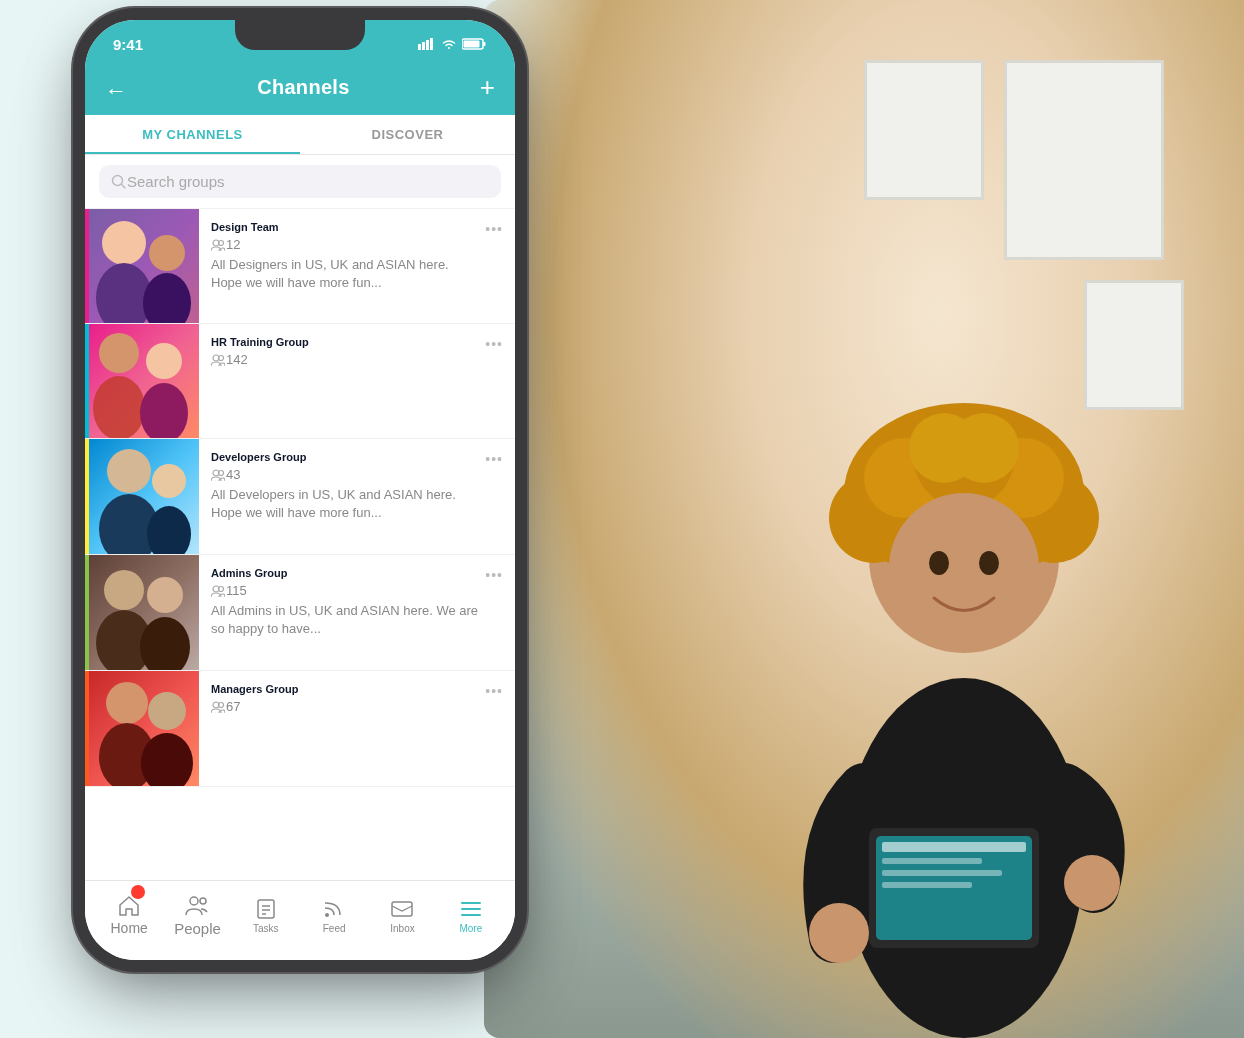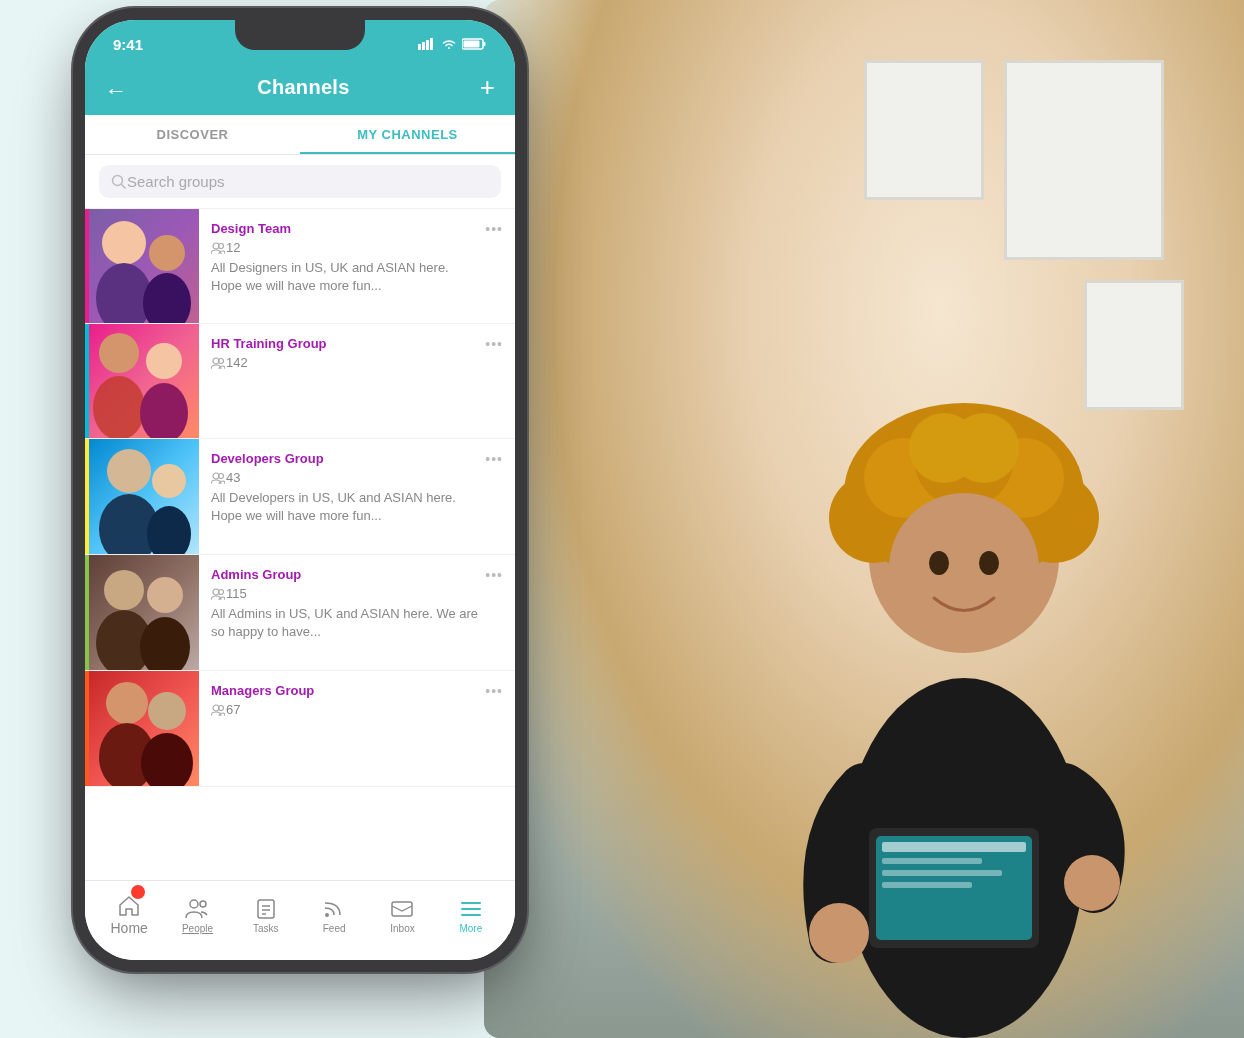--- a/index.html
+++ b/index.html
@@ -203,23 +203,23 @@
 
     .group-content {
       flex: 1;
       padding: 12px 36px 12px 12px;
       display: flex;
       flex-direction: column;
       gap: 4px;
     }
 
     .group-name {
-      font-size: 13px;
+      font-size: 11px;
       font-weight: 600;
-      color: #a21caf;
+      color: #0f172a;
     }
 
     .group-members {
       display: flex;
       align-items: center;
       gap: 1px;
       color: #888;
       font-size: 13px;
     }
 
@@ -391,25 +391,25 @@
         </div>
       </div>
 
       <div class="app-header">
         <span class="header-back">←</span>
         <span class="header-title">Channels</span>
         <span class="header-add">+</span>
       </div>
 
       <div class="tabs">
+        <div class="tab active">
+          <span>MY CHANNELS</span>
+        </div>
         <div class="tab">
           <span>DISCOVER</span>
-        </div>
-        <div class="tab active">
-          <span>MY CHANNELS</span>
         </div>
       </div>
 
       <div class="search-bar">
         <div class="search-input">
           <svg class="search-icon-svg" width="16" height="16" viewBox="0 0 16 16">
             <circle cx="6.5" cy="6.5" r="5" stroke="#888" stroke-width="1.5" fill="none"></circle>
             <line x1="10.5" y1="10.5" x2="14" y2="14" stroke="#888" stroke-width="1.5" stroke-linecap="round"></line>
           </svg>
           <span style="color:#aaa;">Search groups</span>
@@ -569,21 +569,21 @@
           <span style="font-size:14px;color:#888;">Home</span>
         </div>
 
         <div class="nav-item">
           <svg width="24" height="22" viewBox="0 0 24 22">
             <circle cx="9" cy="6" r="4" stroke="#888" stroke-width="1.5" fill="none"></circle>
             <path d="M1 20 Q1 14 9 14 Q17 14 17 20" stroke="#888" stroke-width="1.5" fill="none"></path>
             <circle cx="18" cy="6" r="3" stroke="#888" stroke-width="1.5" fill="none"></circle>
             <path d="M16 14 Q20 14 22 17" stroke="#888" stroke-width="1.5" fill="none"></path>
           </svg>
-          <span style="font-size:10px;color:#888;text-decoration:underline;">People</span>
+          <span style="font-size:15px;color:#888;">People</span>
         </div>
 
         <div class="nav-item">
           <svg width="24" height="22" viewBox="0 0 24 22">
             <rect x="4" y="2" width="16" height="18" rx="2" stroke="#888" stroke-width="1.5" fill="none"></rect>
             <line x1="8" y1="8" x2="16" y2="8" stroke="#888" stroke-width="1.3"></line>
             <line x1="8" y1="12" x2="16" y2="12" stroke="#888" stroke-width="1.3"></line>
             <line x1="8" y1="16" x2="12" y2="16" stroke="#888" stroke-width="1.3"></line>
           </svg>
           <span style="font-size:10px;color:#888;">Tasks</span>

